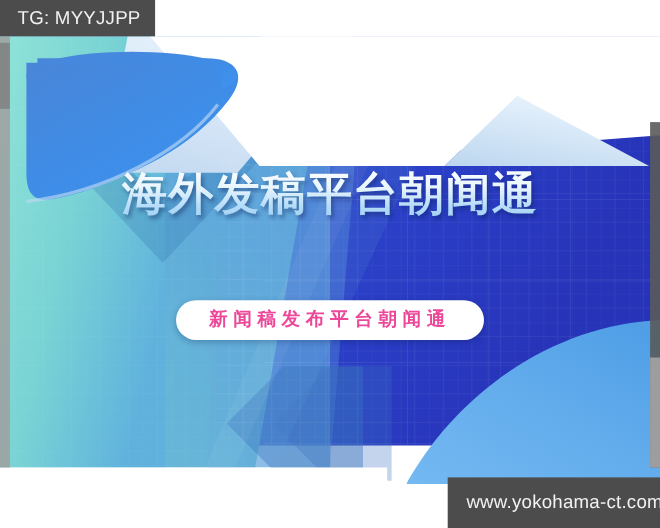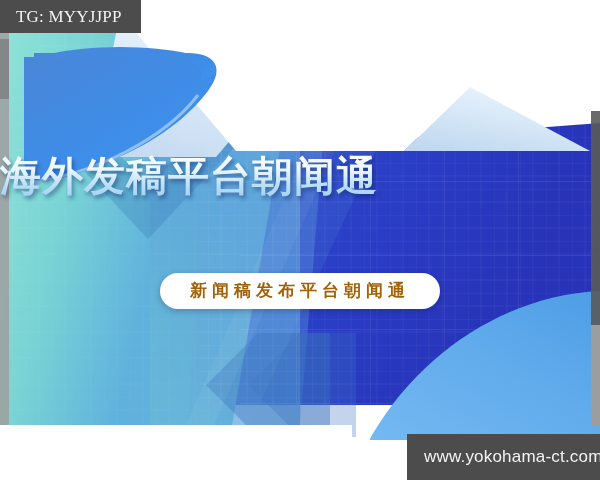--- a/index.html
+++ b/index.html
@@ -22,21 +22,21 @@
     width:600px; height:407px;
     overflow:hidden;
   }
   #banner svg { display:block; width:600px; height:407px; }
 
   
   #headline {
     position:absolute;
     left:0; top:150px;
     width:600px;
-    text-align:left;
+    text-align:center;
     pointer-events:none;
   }
   .hl-line {
     font-family:"DejaVu Sans", sans-serif;
     font-weight:bold;
     font-size:41px;
     line-height:52px;
     letter-spacing:1px;
     background-image:linear-gradient(180deg,#ffffff 0%,#eaf6ff 38%,#b5dcf8 72%,#9ccdf0 100%);
     -webkit-background-clip:text;
@@ -60,40 +60,39 @@
     border-radius:22px;
     padding:7px 30px 8px 30px;
     box-shadow:0 2px 6px rgba(8,24,70,.28);
   }
   #pill-text {
     font-family:"DejaVu Sans", sans-serif;
     font-weight:bold;
     font-size:17px;
     line-height:21px;
     letter-spacing:5px;
-    color:#a16207;
+    color:#ec4899;
     white-space:nowrap;
   }
 
   
   .wm {
     position:absolute;
     background:#4c4c4c;
     color:#f2f2f2;
     font-family:"Liberation Sans", sans-serif;
     display:flex;
     align-items:center;
   }
   #wm-tg {
     left:0; top:0;
     width:141px; height:33px;
     padding-left:16px;
     font-size:17px;
     letter-spacing:.2px;
-    font-family:Liberation Serif, serif;
   }
   #wm-site {
     left:407px; top:434px;
     width:241px; height:46px;
     padding-left:17px;
     font-size:17px;
     letter-spacing:.2px;
   }
 </style>
 </head>

